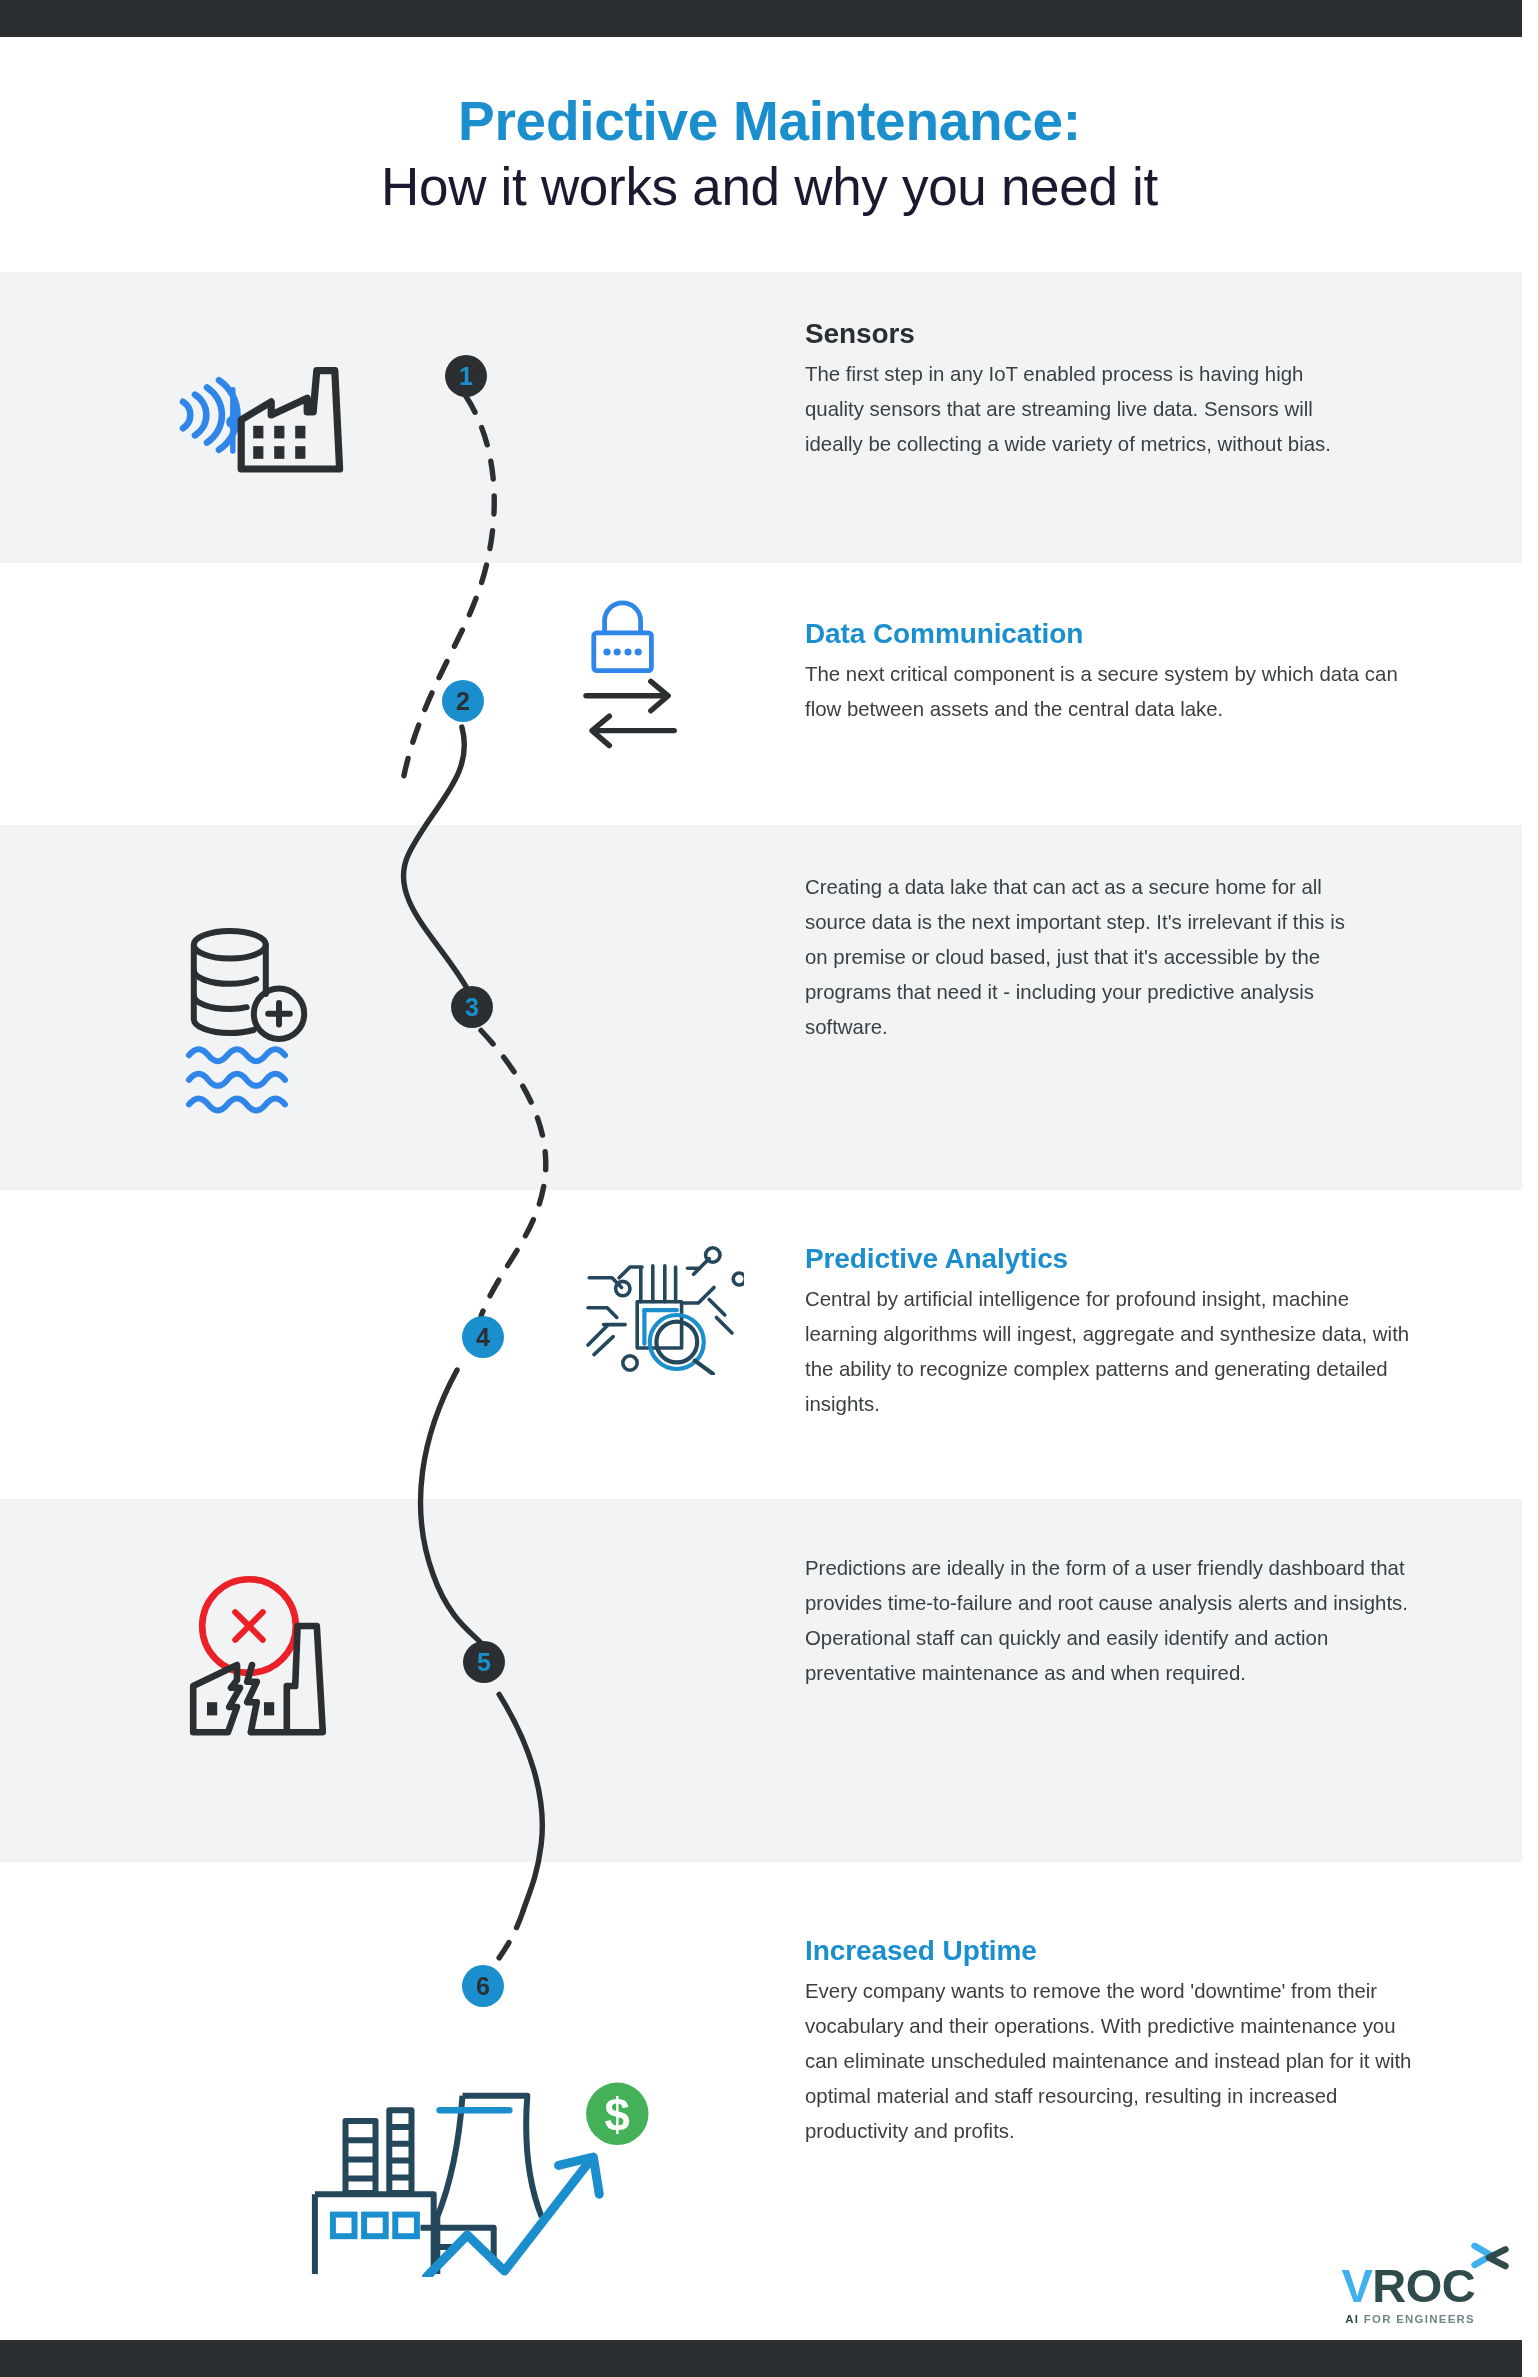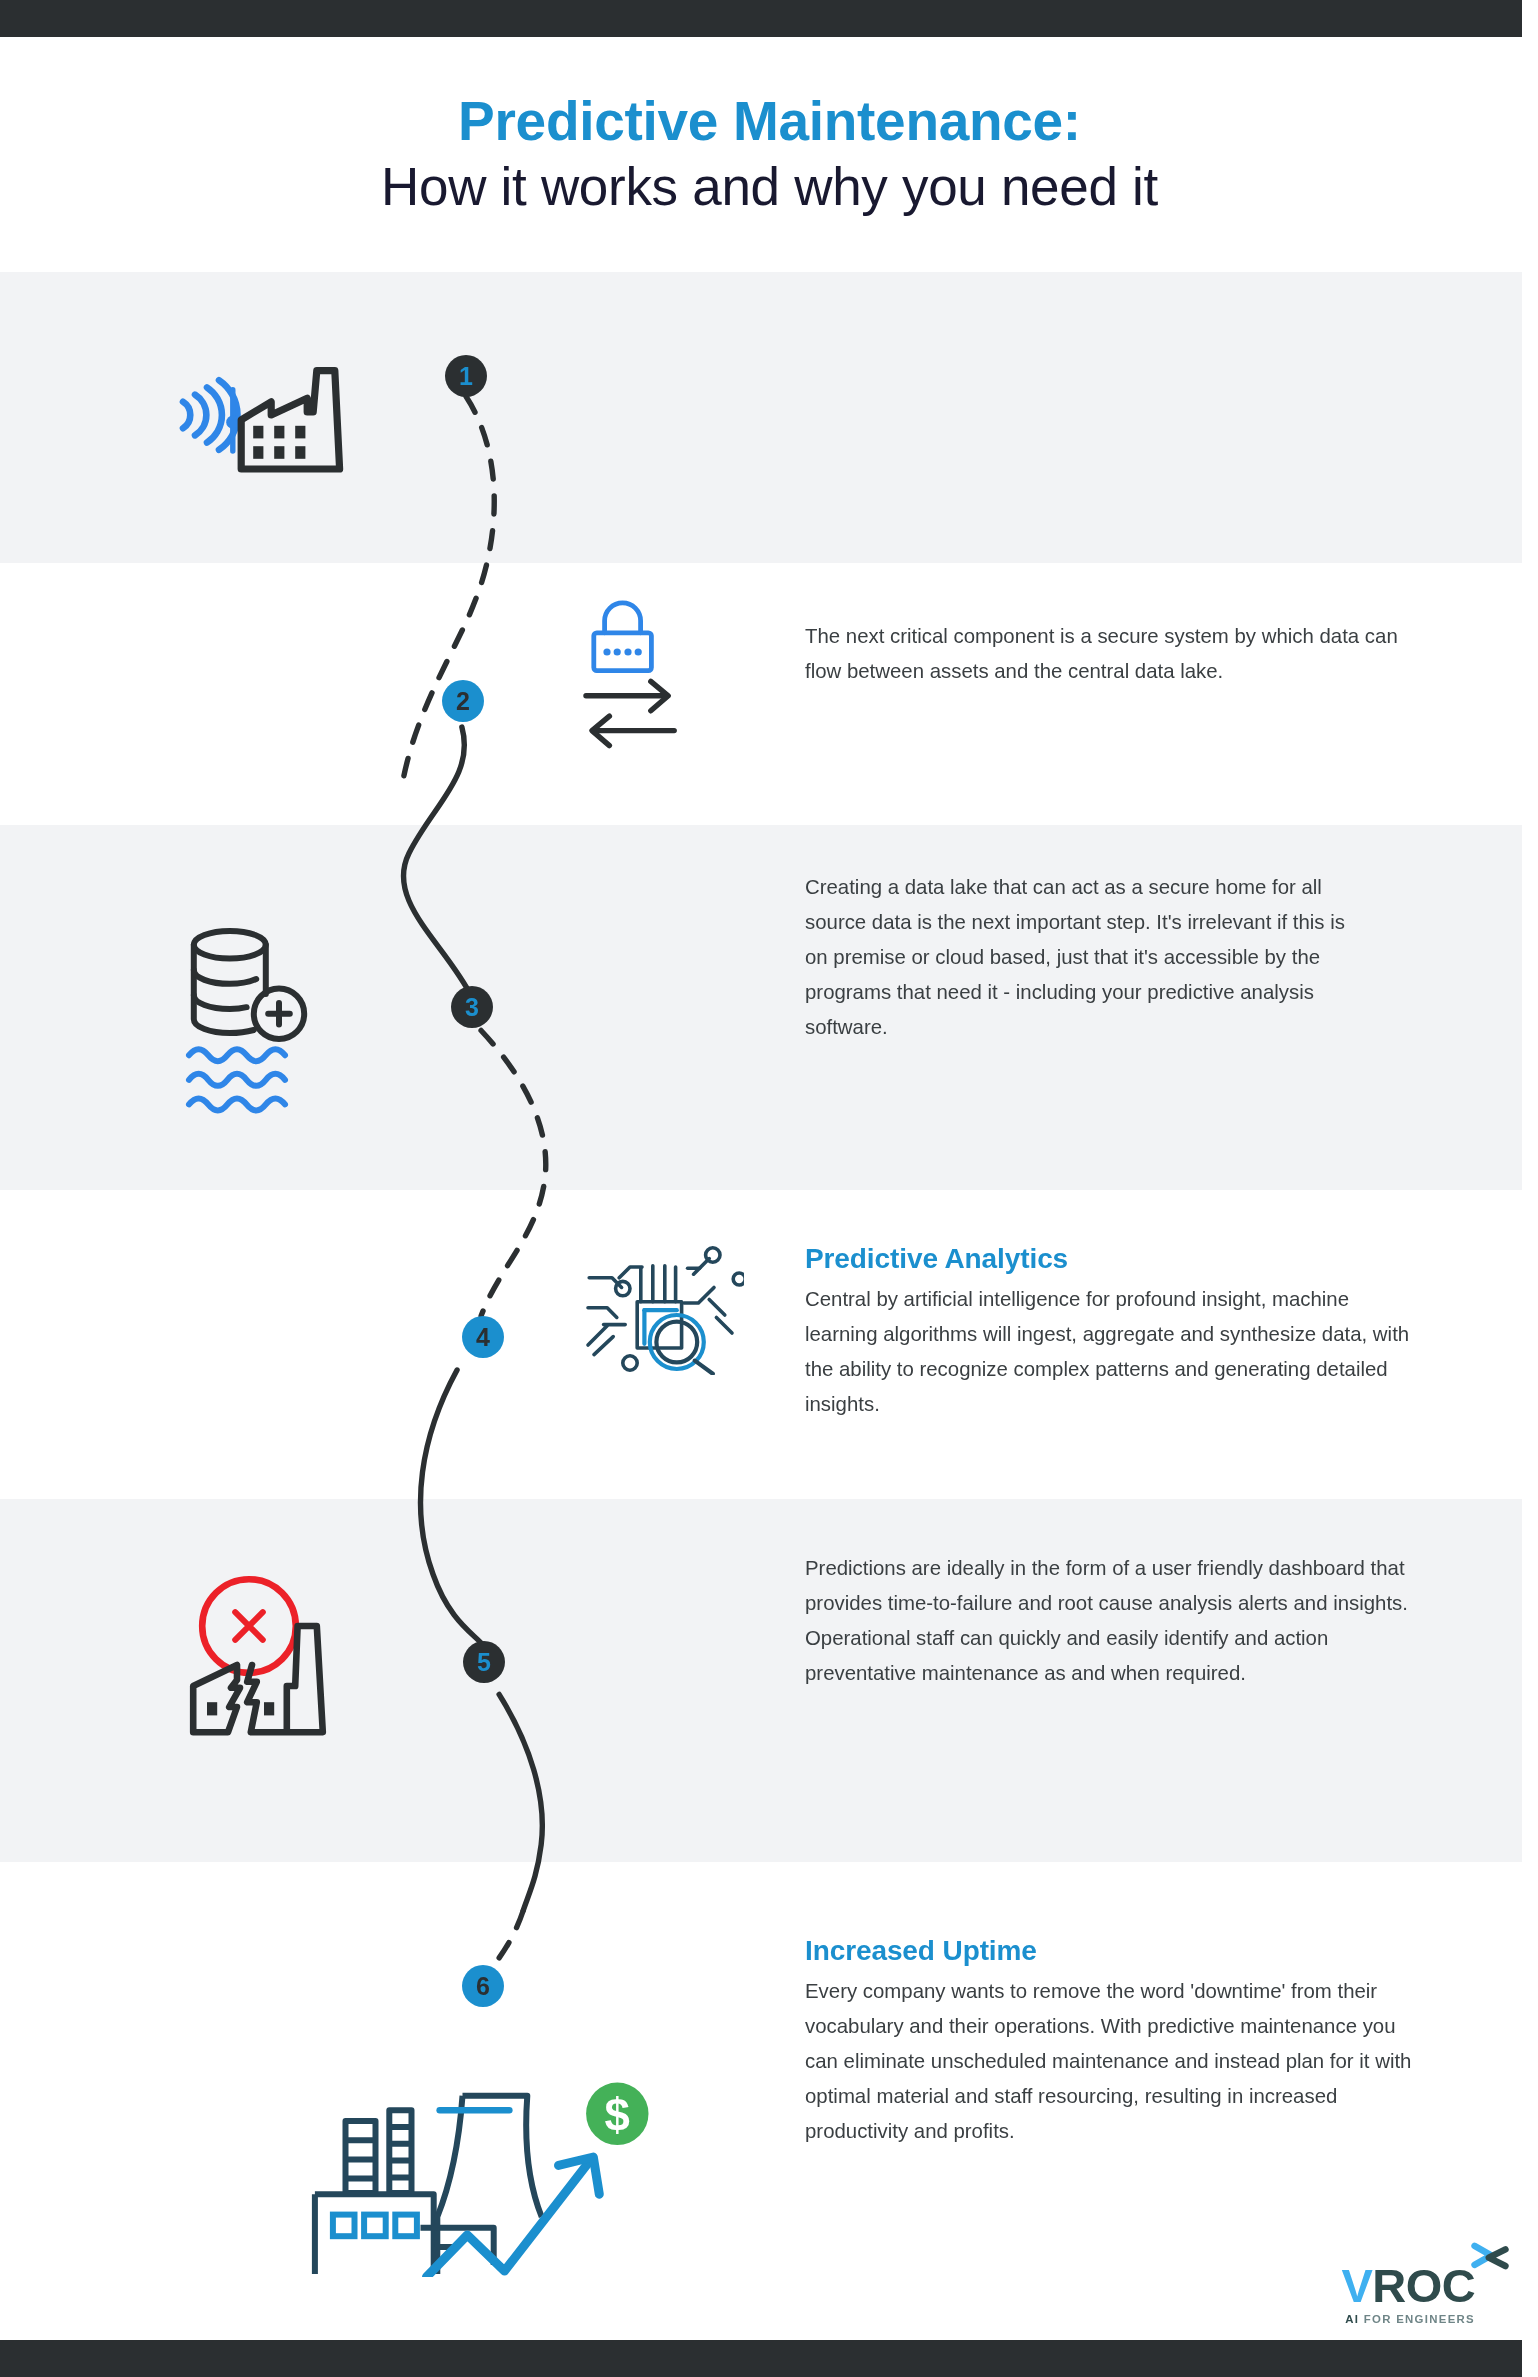--- a/index.html
+++ b/index.html
@@ -189,20 +189,24 @@
         <rect x="222" y="118" width="17" height="21"></rect>
         <rect x="152" y="152" width="17" height="21"></rect>
         <rect x="187" y="152" width="17" height="21"></rect>
         <rect x="222" y="152" width="17" height="21"></rect>
       </g>
     </svg>
   </div>
 
   <div class="num dark" style="left:445px; top:355px;">1</div>
 
+  <div class="sec-text" style="left:805px; top:319px;">
+    <div class="sec-title dark">Sensors</div>
+    <div class="sec-body" style="width:559px;">The first step in any IoT enabled process is having high quality sensors that are streaming live data. Sensors will ideally be collecting a wide variety of metrics, without bias.</div>
+  </div>
 
   <div class="icon-box" style="left:577px; top:595px; width:120px; height:156px;">
     <svg viewBox="0 0 200 260" width="120" height="156">
       <g fill="none" stroke="#2f86e8" stroke-width="8" stroke-linecap="round" stroke-linejoin="round">
         <rect x="28" y="63" width="96" height="63" rx="5"></rect>
         <path d="M 46 63 L 46 43 a 30 30 0 0 1 60 0 L 106 63"></path>
       </g>
       <g fill="#2f86e8">
         <circle cx="50" cy="95" r="6"></circle>
         <circle cx="67" cy="95" r="6"></circle>
@@ -214,20 +218,21 @@
         <path d="M 123 144 L 152 168 L 123 193"></path>
         <path d="M 162 226 L 27 226"></path>
         <path d="M 54 202 L 25 226 L 54 251"></path>
       </g>
     </svg>
   </div>
 
   <div class="num blue" style="left:442px; top:680px;">2</div>
 
   <div class="sec-text" style="left:805px; top:619px;">
+    <div class="sec-title blue">Data Communication</div>
     <div class="sec-body" style="width:619px;">The next critical component is a secure system by which data can flow between assets and the central data lake.</div>
   </div>
 
   <div class="icon-box" style="left:183px; top:916px; width:138px; height:198px;">
     <svg viewBox="0 0 230 330" width="138" height="198">
       <g fill="none" stroke="#2b2f31" stroke-width="10" stroke-linecap="round">
         <ellipse cx="78" cy="48" rx="60" ry="23"></ellipse>
         <path d="M 18 48 L 18 172 C 18 185 45 195 78 195 C 93 195 107 193 118 190"></path>
         <path d="M 138 48 L 138 130"></path>
         <path d="M 18 90 C 18 103 45 113 78 113 C 95 113 111 110 122 105"></path>

